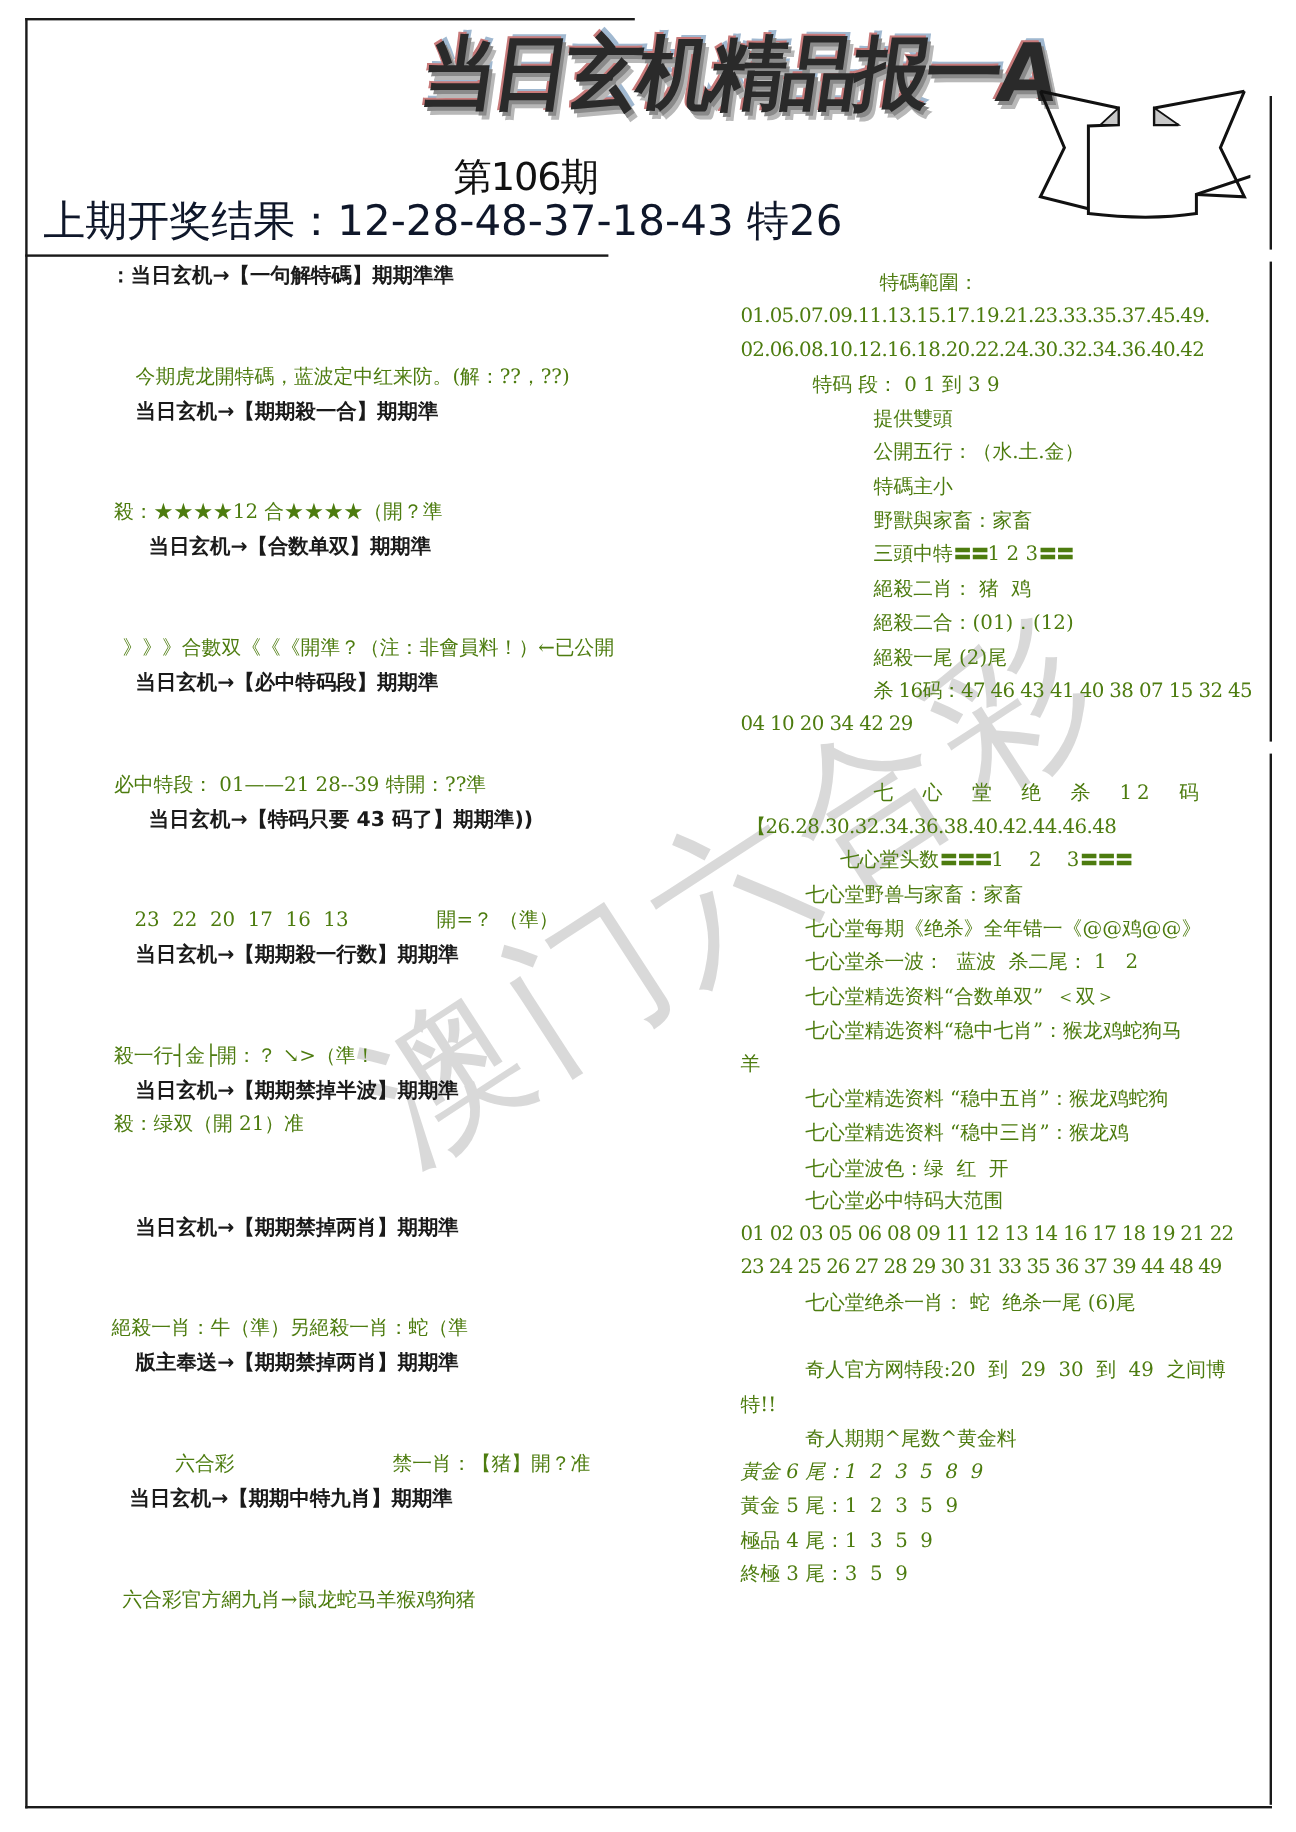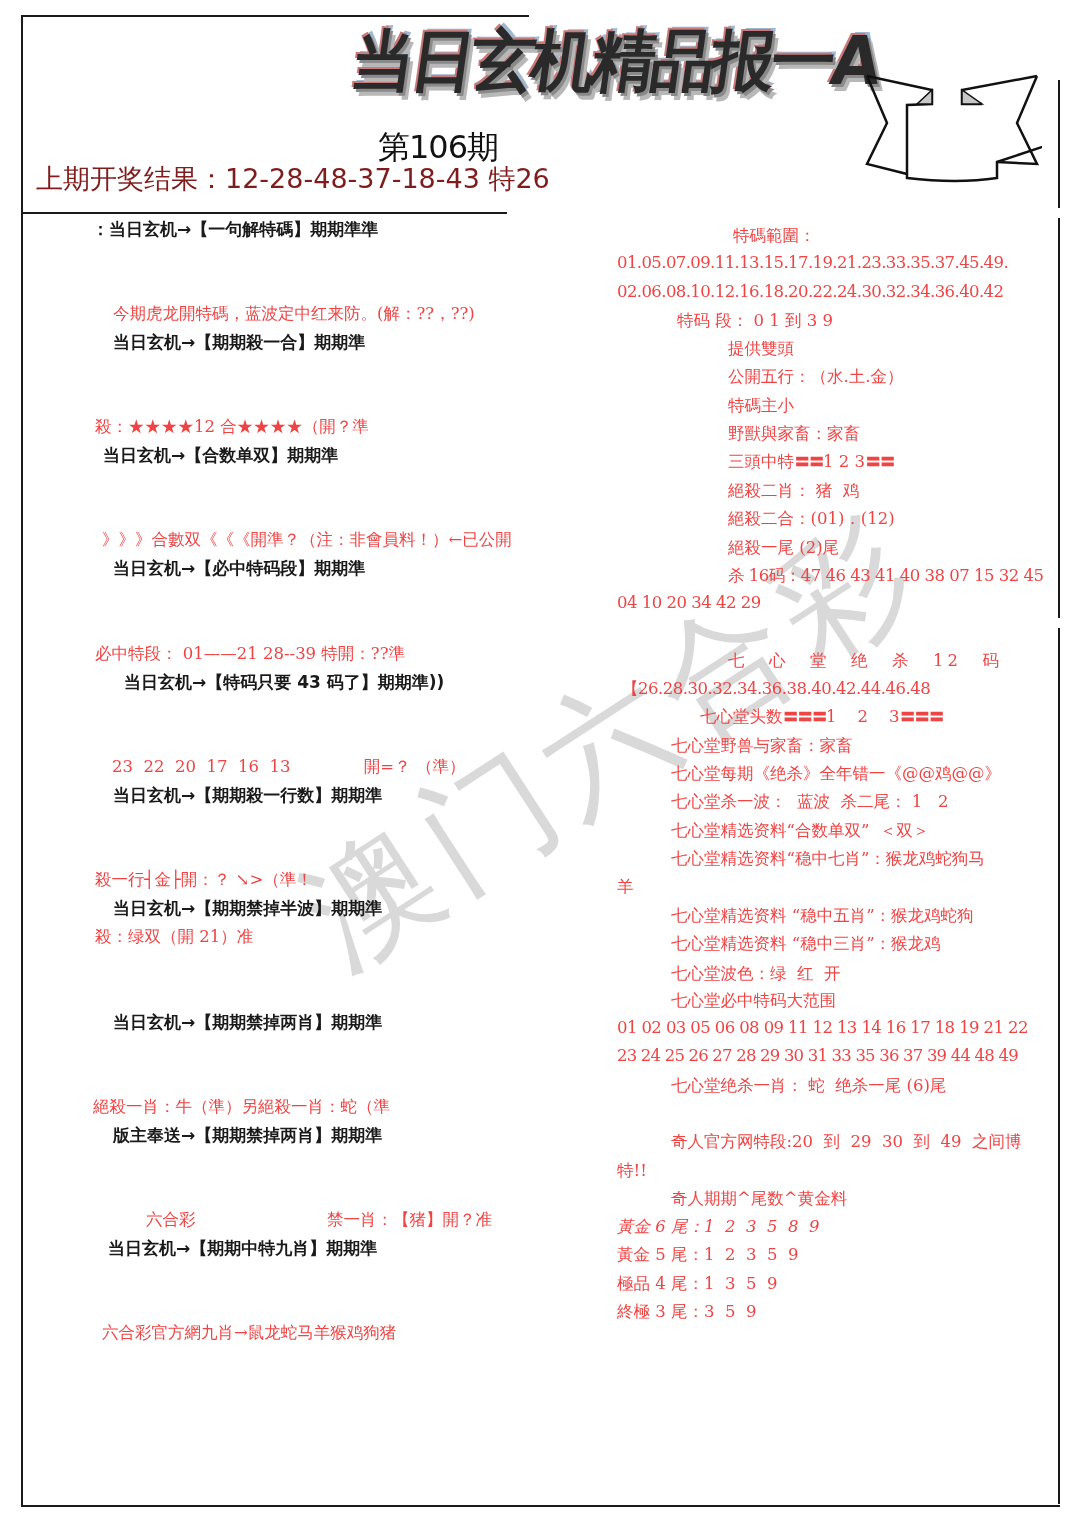--- a/index.html
+++ b/index.html
@@ -16,27 +16,27 @@
     color: #2a2a2a;
     text-shadow: 3px 3px 0 #8a8a8a, 6px 6px 0 #b8b8b8, -2px -2px 0 #c87a7a, 2px -3px 0 #a0b8d0;
     transform: skewX(-8deg) scaleY(1.05);
   }
   .issue {
     position: absolute; left: 378px; top: 126px;
     font-family: "DejaVu Sans", sans-serif; font-size: 32px; color: #111; letter-spacing: -1px;
   }
   .last-result {
     position: absolute; left: 36px; top: 161px;
-    font-family: "DejaVu Sans", sans-serif; font-size: 27px; color: #7f1d1d; letter-spacing: 0px;
+    font-family: "DejaVu Sans", sans-serif; font-size: 35px; color: #0f172a; letter-spacing: 0px;
   }
   .shirt { position: absolute; left: 862px; top: 66px; }
   
   .t { position: absolute; white-space: nowrap; font-size: 17px; color: #333; }
   .b { font-weight: bold; color: #1a1a1a; font-family: "DejaVu Sans", sans-serif; font-size: 17px; }
-  .r { font-size: 16.5px; color: #ef4444; }
+  .r { font-size: 16.5px; color: #4d7c0f; }
   .watermark {
     position: absolute; left: 250px; top: 600px; font-family: "DejaVu Sans", sans-serif;
     font-size: 130px; color: rgba(120,120,120,0.28); transform: rotate(-33deg); transform-origin: left top;
     white-space: nowrap; pointer-events: none; letter-spacing: 10px; top: 860px; left: 270px;
   }
   .bars { font-weight: bold; letter-spacing: -2px; }
 </style>
 </head>
 <body>
 
@@ -63,21 +63,21 @@
 
 <div class="watermark">澳门六合彩</div>
 
 <div>
   <div class="t b" style="left:92px; top:218px;">：当日玄机→【一句解特碼】期期準準</div>
   <div class="t r" style="left:113px; top:303px;">今期虎龙開特碼，蓝波定中红来防。(解：??，??)</div>
 
   <div class="t b" style="left:113px; top:331px;">当日玄机→【期期殺一合】期期準</div>
   <div class="t r" style="left:95px; top:416px;">殺：★★★★12 合★★★★（開？準</div>
 
-  <div class="t b" style="left:103px; top:444px;text-align:right;">当日玄机→【合数单双】期期準</div>
+  <div class="t b" style="left:124px; top:444px;text-align:right;">当日玄机→【合数单双】期期準</div>
   <div class="t r" style="left:102px; top:529px;">》》》合數双《《《開準？（注：非會員料！）←已公開</div>
 
   <div class="t b" style="left:113px; top:557px;">当日玄机→【必中特码段】期期準</div>
   <div class="t r" style="left:95px; top:643px;">必中特段： 01——21 28--39 特開：??準</div>
 
   <div class="t b" style="left:124px; top:671px;">当日玄机→【特码只要 43 码了】期期準))</div>
   <div class="t r" style="left:112px; top:756px; white-space:pre;">23  22  20  17  16  13              開=？ （準）</div>
 
   <div class="t b" style="left:113px; top:784px;">当日玄机→【期期殺一行数】期期準</div>
   <div class="t r" style="left:95px; top:869px;">殺一行┤金├開：？ ↘&gt;（準！</div>

